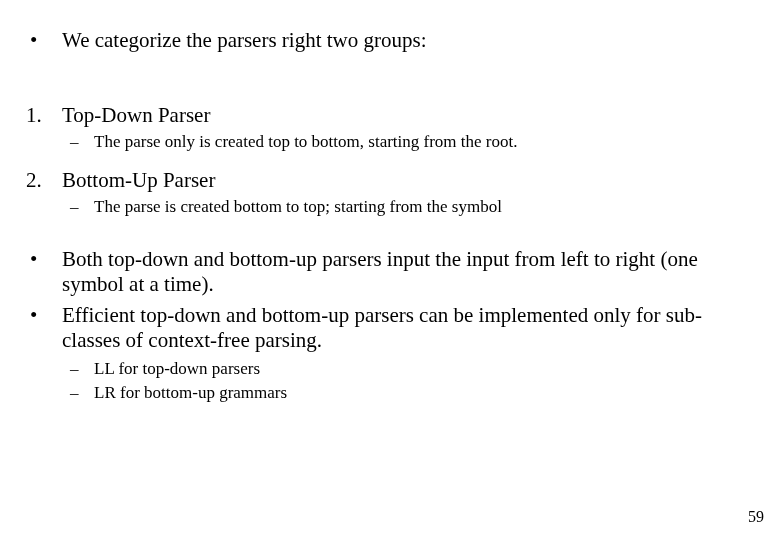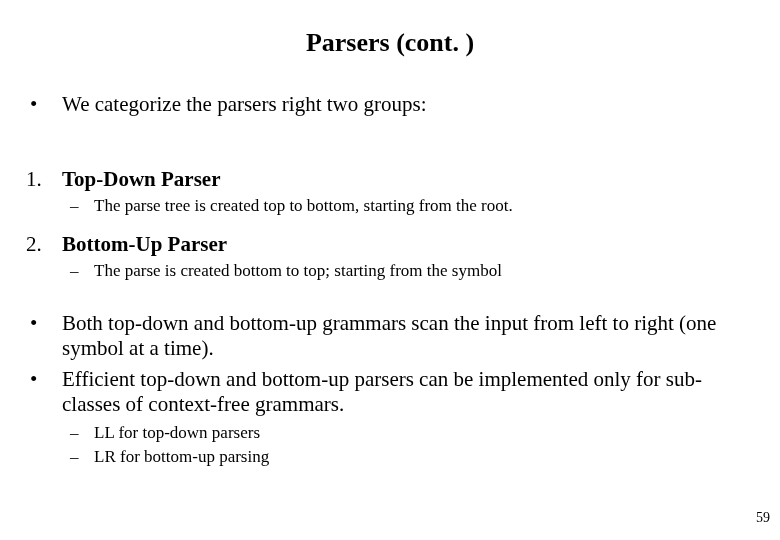--- a/index.html
+++ b/index.html
@@ -52,100 +52,99 @@
     text-align: left;
     padding-left: 0px;
     font-weight: normal;
     padding-left: 0;
   }
   .l1-num .marker {
     font-weight: normal;
   }
   .l1-num .text {
     flex: 1;
-    font-weight: bold;
+    font-weight: normal;
   }
   .l2-dash {
     display: flex;
     font-size: 17px;
     margin-left: 44px;
     margin-top: 4px;
     margin-bottom: 2px;
   }
   .l2-dash .marker {
     width: 24px;
     flex-shrink: 0;
   }
   .l2-dash .text {
     flex: 1;
   }
   .spacer-sm { height: 6px; }
   .spacer-md { height: 20px; }
   .spacer-lg { height: 28px; }
   .page-num {
     position: absolute;
-    right: 10px;
+    right: 16px;
     bottom: 14px;
-    font-size: 14px;
+    font-size: 16px;
     font-family: "Times New Roman", Times, serif;
   }
   .num-marker {
     font-weight: normal;
   }
 </style>
 </head>
 <body>
 
 <div class="slide">
 
-  <div class="title">Parsers (cont. )</div>
 
   <div class="l1-bullet">
     <div class="marker">•</div>
     <div class="text">We categorize the parsers right two groups:</div>
   </div>
 
   <div class="spacer-md"></div>
 
   <div class="l1-num">
     <div class="marker num-marker">1.</div>
     <div class="text">Top-Down Parser</div>
   </div>
   <div class="l2-dash">
     <div class="marker">–</div>
-    <div class="text">The parse tree is created top to bottom, starting from the root.</div>
+    <div class="text">The parse only is created top to bottom, starting from the root.</div>
   </div>
 
   <div class="spacer-sm"></div>
 
   <div class="l1-num">
     <div class="marker num-marker">2.</div>
     <div class="text">Bottom-Up Parser</div>
   </div>
   <div class="l2-dash">
     <div class="marker">–</div>
     <div class="text">The parse is created bottom to top; starting from the symbol</div>
   </div>
 
   <div class="spacer-lg"></div>
 
   <div class="l1-bullet" style="margin-bottom:6px;">
     <div class="marker">•</div>
-    <div class="text">Both top-down and bottom-up grammars scan the input from left to right (one symbol at a time).</div>
+    <div class="text">Both top-down and bottom-up parsers input the input from left to right (one symbol at a time).</div>
   </div>
 
   <div class="l1-bullet" style="margin-bottom:6px;">
     <div class="marker">•</div>
-    <div class="text">Efficient top-down and bottom-up parsers can be implemented only for sub-classes of context-free grammars.</div>
+    <div class="text">Efficient top-down and bottom-up parsers can be implemented only for sub-classes of context-free parsing.</div>
   </div>
 
   <div class="l2-dash">
     <div class="marker">–</div>
     <div class="text">LL for top-down parsers</div>
   </div>
   <div class="l2-dash">
     <div class="marker">–</div>
-    <div class="text">LR for bottom-up parsing</div>
+    <div class="text">LR for bottom-up grammars</div>
   </div>
 
 </div>
 
 <div class="page-num">59</div>
 
 </body></html>

